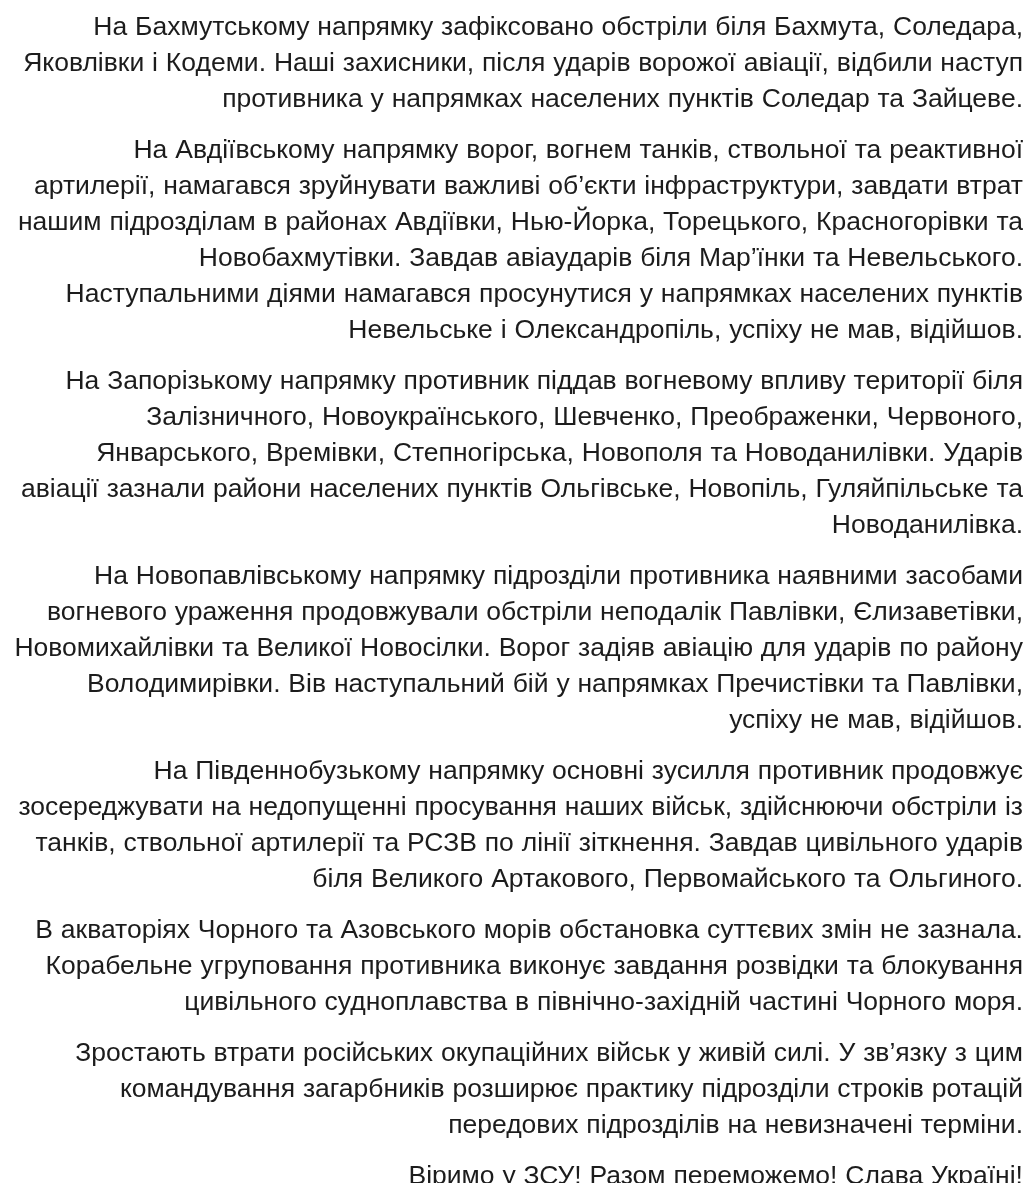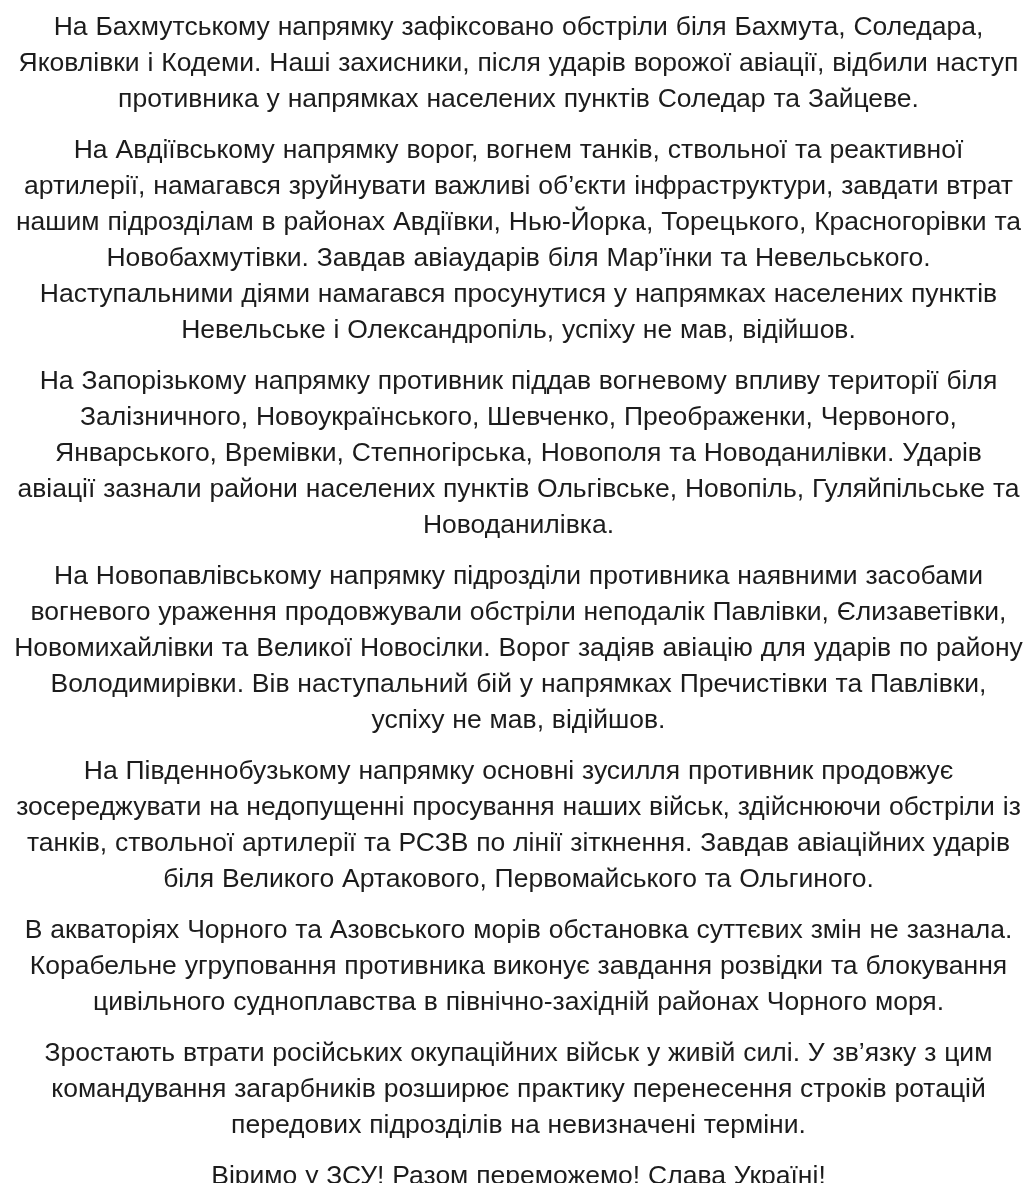--- a/index.html
+++ b/index.html
@@ -15,32 +15,32 @@
     padding: 8px 12px 10px 14px;
     font-family: "Liberation Sans", "DejaVu Sans", sans-serif;
     font-size: 26.5px;
     line-height: 36px;
     color: #1c1c1c;
     letter-spacing: 0;
   }
   .page p {
     margin: 0 0 15px 0;
     padding: 0;
-    text-align: center;
+    text-align: right;
     word-spacing: 0.5px;
   }
   .page p:last-child {
     margin-bottom: 0;
   }
 </style>
 </head>
 <body>
 
 <div class="page">
   <p>На Бахмутському напрямку зафіксовано обстріли біля Бахмута, Соледара, Яковлівки і Кодеми. Наші захисники, після ударів ворожої авіації, відбили наступ противника у напрямках населених пунктів Соледар та Зайцеве.</p>
   <p>На Авдіївському напрямку ворог, вогнем танків, ствольної та реактивної артилерії, намагався зруйнувати важливі об’єкти інфраструктури, завдати втрат нашим підрозділам в районах Авдіївки, Нью-Йорка, Торецького, Красногорівки та Новобахмутівки. Завдав авіаударів біля Мар’їнки та Невельського. Наступальними діями намагався просунутися у напрямках населених пунктів Невельське і Олександропіль, успіху не мав, відійшов.</p>
   <p>На Запорізькому напрямку противник піддав вогневому впливу території біля Залізничного, Новоукраїнського, Шевченко, Преображенки, Червоного, Январського, Времівки, Степногірська, Новополя та Новоданилівки. Ударів авіації зазнали райони населених пунктів Ольгівське, Новопіль, Гуляйпільське та Новоданилівка.</p>
   <p>На Новопавлівському напрямку підрозділи противника наявними засобами вогневого ураження продовжували обстріли неподалік Павлівки, Єлизаветівки, Новомихайлівки та Великої Новосілки. Ворог задіяв авіацію для ударів по району Володимирівки. Вів наступальний бій у напрямках Пречистівки та Павлівки, успіху не мав, відійшов.</p>
-  <p>На Південнобузькому напрямку основні зусилля противник продовжує зосереджувати на недопущенні просування наших військ, здійснюючи обстріли із танків, ствольної артилерії та РСЗВ по лінії зіткнення. Завдав авіаційних ударів біля Великого Артакового, Первомайського та Ольгиного.</p>
-  <p>В акваторіях Чорного та Азовського морів обстановка суттєвих змін не зазнала. Корабельне угруповання противника виконує завдання розвідки та блокування цивільного судноплавства в північно-західній районах Чорного моря.</p>
-  <p>Зростають втрати російських окупаційних військ у живій силі. У зв’язку з цим командування загарбників розширює практику перенесення строків ротацій передових підрозділів на невизначені терміни.</p>
+  <p>На Південнобузькому напрямку основні зусилля противник продовжує зосереджувати на недопущенні просування наших військ, здійснюючи обстріли із танків, ствольної артилерії та РСЗВ по лінії зіткнення. Завдав цивільного ударів біля Великого Артакового, Первомайського та Ольгиного.</p>
+  <p>В акваторіях Чорного та Азовського морів обстановка суттєвих змін не зазнала. Корабельне угруповання противника виконує завдання розвідки та блокування цивільного судноплавства в північно-західній частині Чорного моря.</p>
+  <p>Зростають втрати російських окупаційних військ у живій силі. У зв’язку з цим командування загарбників розширює практику підрозділи строків ротацій передових підрозділів на невизначені терміни.</p>
   <p>Віримо у ЗСУ! Разом переможемо! Слава Україні!</p>
 </div>
 
 </body></html>

